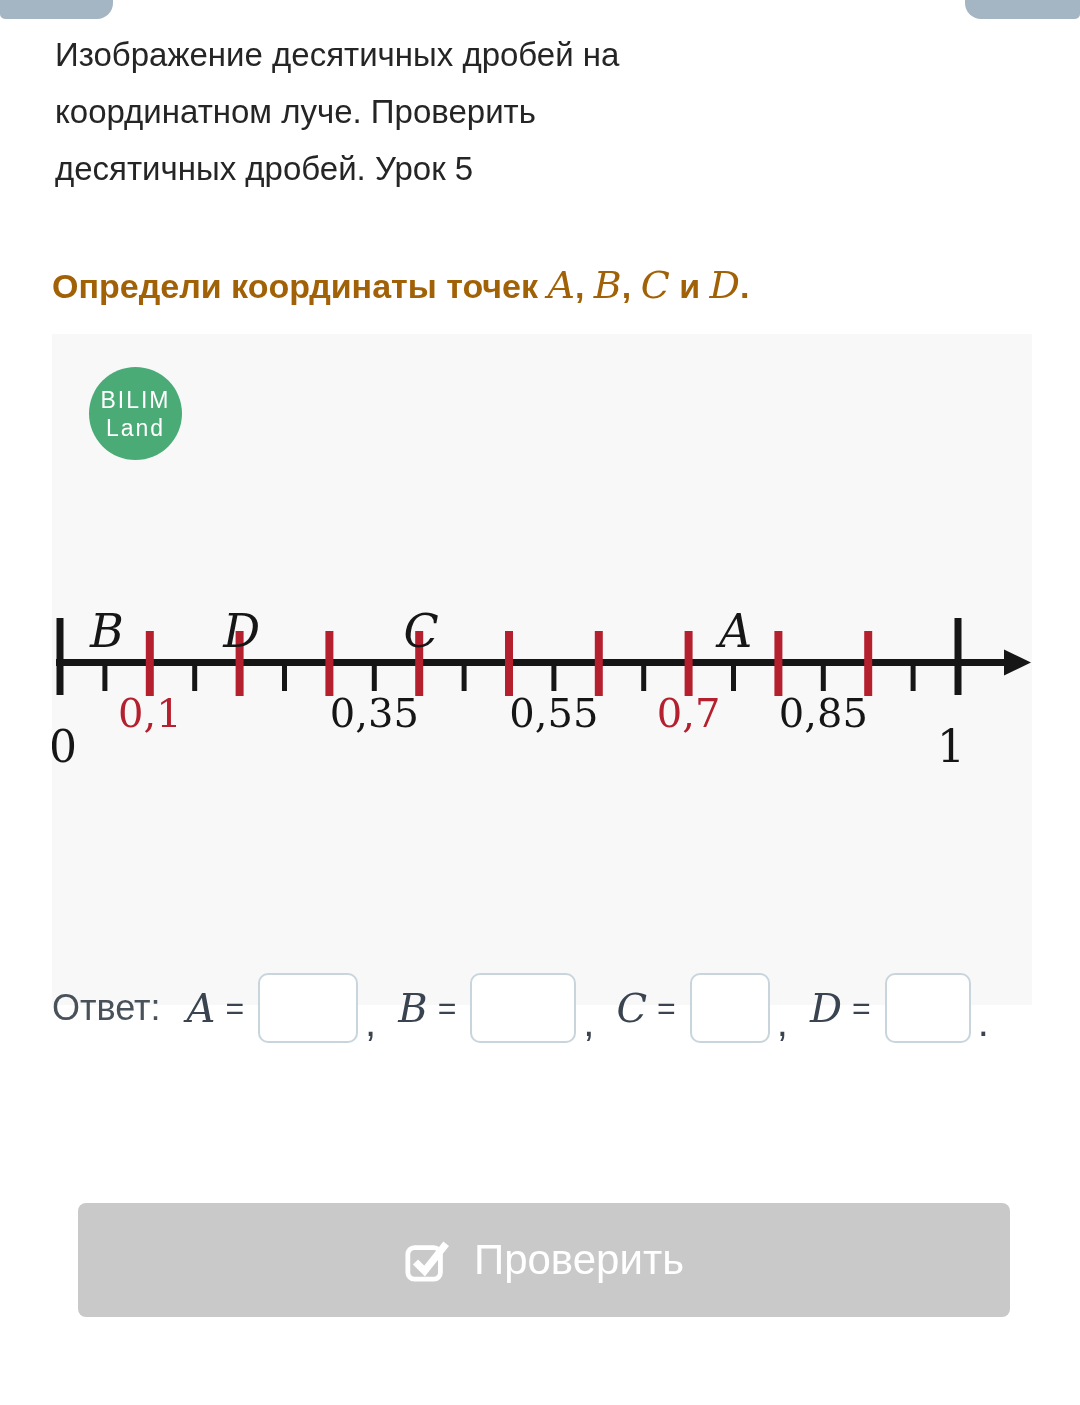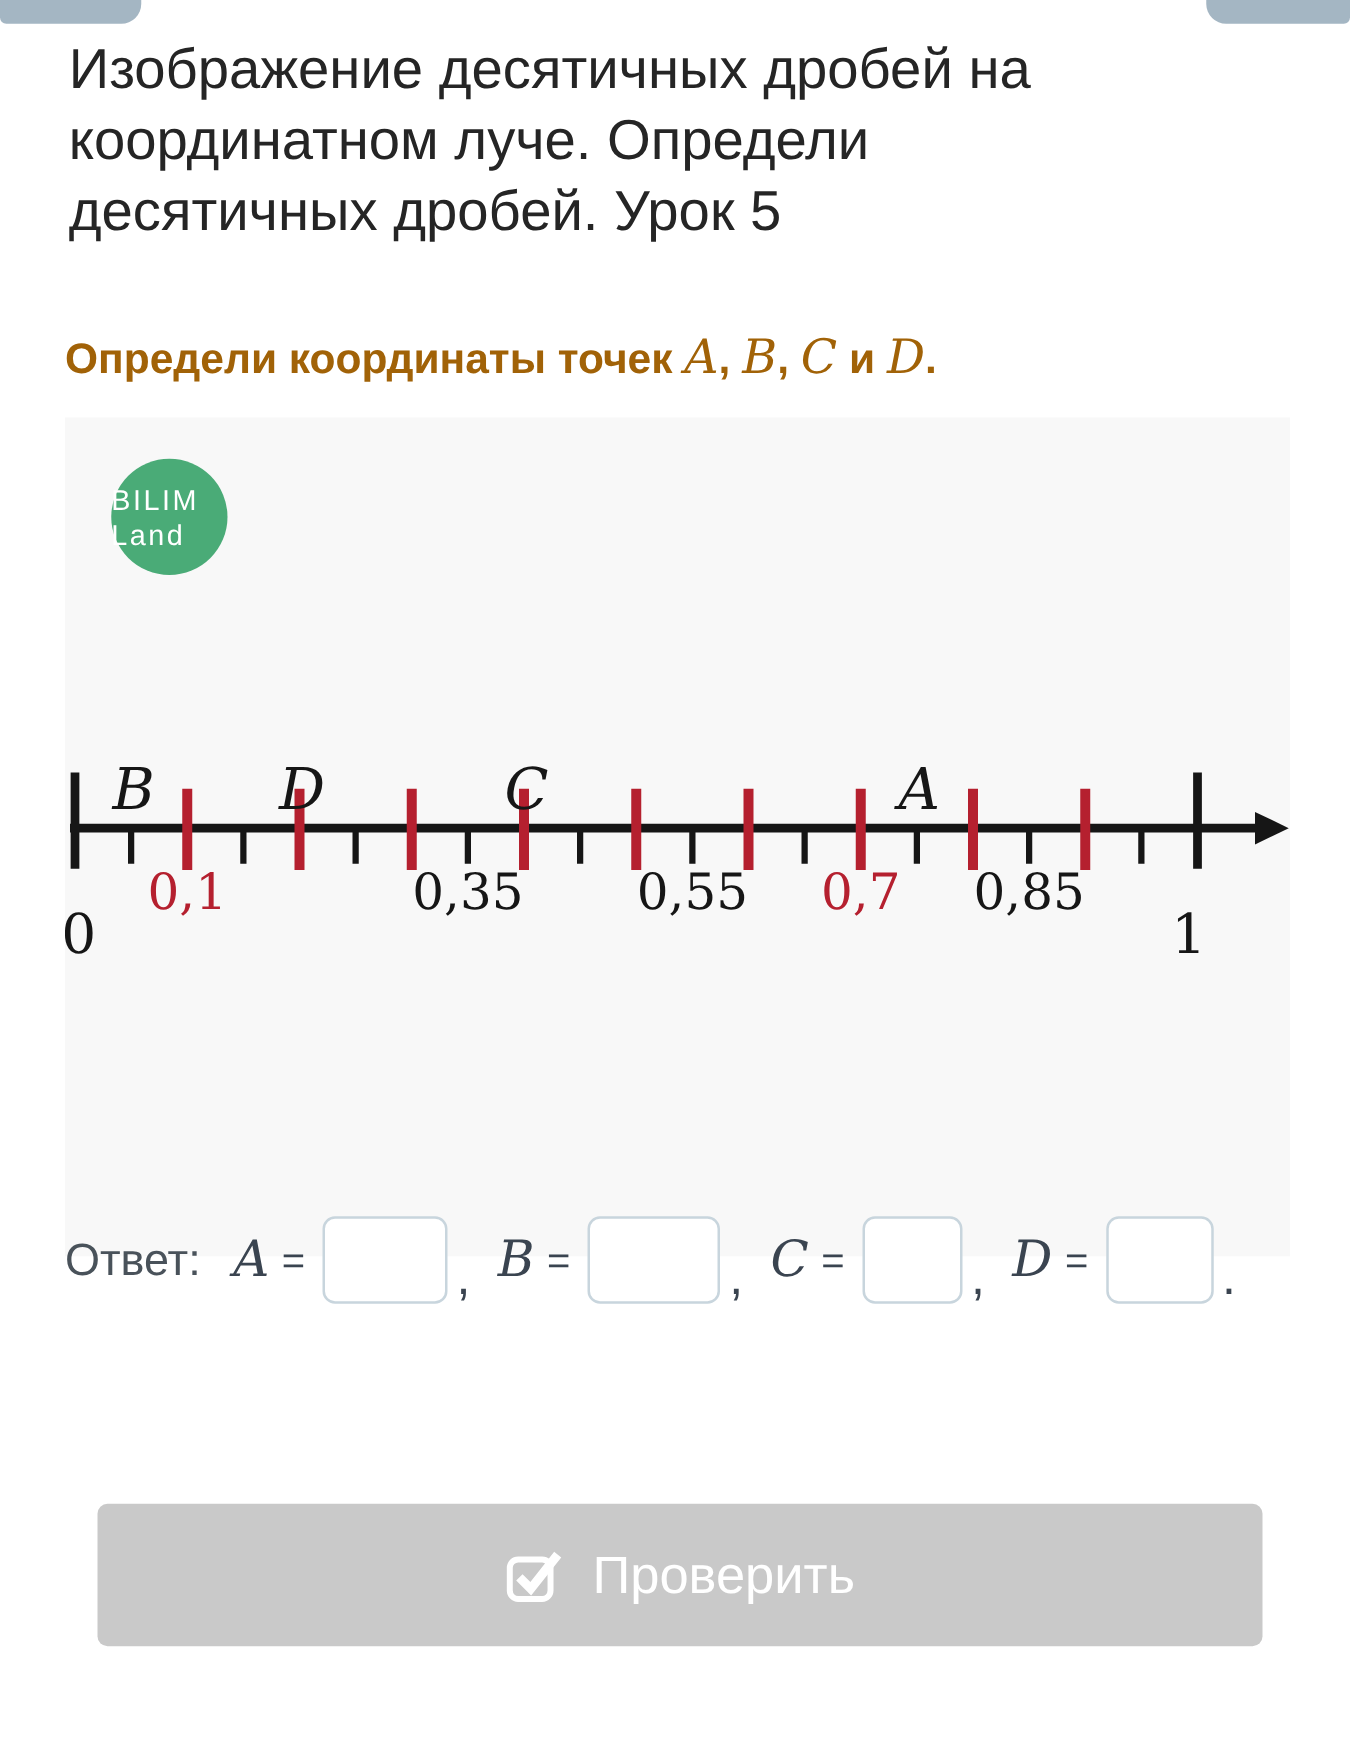--- a/index.html
+++ b/index.html
@@ -8,34 +8,34 @@
   .page { position: relative; width: 1080px; height: 1405px; background: #ffffff; overflow: hidden; }
 
   
   .tab-left  { position: absolute; left: 0; top: 0; width: 113px; height: 19px;
                background: #a4b6c3; border-bottom-right-radius: 16px; border-bottom-left-radius: 5px; }
   .tab-right { position: absolute; right: 0; top: 0; width: 115px; height: 19px;
                background: #a4b6c3; border-bottom-left-radius: 16px; border-bottom-right-radius: 5px; }
 
   
   .title { position: absolute; left: 55px; top: 26px; width: 940px;
-           font-size: 45px; line-height: 57px; color: #252525; font-weight: 400; }
+           font-size: 33px; line-height: 57px; color: #252525; font-weight: 400; }
   .title span { display: block; }
 
   
   .task { position: absolute; left: 52px; top: 263px; font-size: 34px; font-weight: 700;
           color: #a16207; white-space: pre; }
   .task .serif-letter { font-family: "DejaVu Serif", serif; font-style: italic;
                         font-weight: 500; font-size: 38px; }
   .task .sep { font-weight: 700; white-space: pre; }
 
   
   .panel { position: absolute; left: 52px; top: 334px; width: 980px; height: 671px; background: #f8f8f8; }
   .logo { position: absolute; left: 37px; top: 33px; width: 93px; height: 93px; border-radius: 50%;
-          background: #4aab77; display: flex; flex-direction: column; align-items: flex-start;
+          background: #4aab77; display: flex; flex-direction: column; align-items: center;
           justify-content: center; gap: 2px; }
   .logo span { color: #ffffff; font-size: 23px; letter-spacing: 2px; line-height: 26px; }
   .nl-svg { position: absolute; left: 0; top: 0; }
 
   
   .answer-row { position: absolute; left: 52px; top: 968px; width: 1000px; height: 80px;
                 display: flex; align-items: center; }
   .answer-label { font-size: 36px; color: #49525a; }
   .ans-letter { font-family: "DejaVu Serif", serif; font-style: italic; font-size: 40px;
                 color: #3a4450; margin-left: 22px; }
@@ -58,21 +58,21 @@
 </head>
 <body>
 
 <div class="page">
 
   <div class="tab-left"></div>
   <div class="tab-right"></div>
 
   <h1 class="title">
     <span>Изображение десятичных дробей на</span>
-    <span>координатном луче. Определи</span>
+    <span>координатном луче. Проверить</span>
     <span>десятичных дробей. Урок 5</span>
   </h1>
 
   <div class="task"><span>Определи координаты точек </span><span class="serif-letter">A</span><span class="sep">, </span><span class="serif-letter">B</span><span class="sep">, </span><span class="serif-letter">C</span><span class="sep"> и </span><span class="serif-letter">D</span><span class="sep">.</span></div>
 
   <div class="panel">
     <div class="logo">
       <span>BILIM</span>
       <span>Land</span>
     </div>

